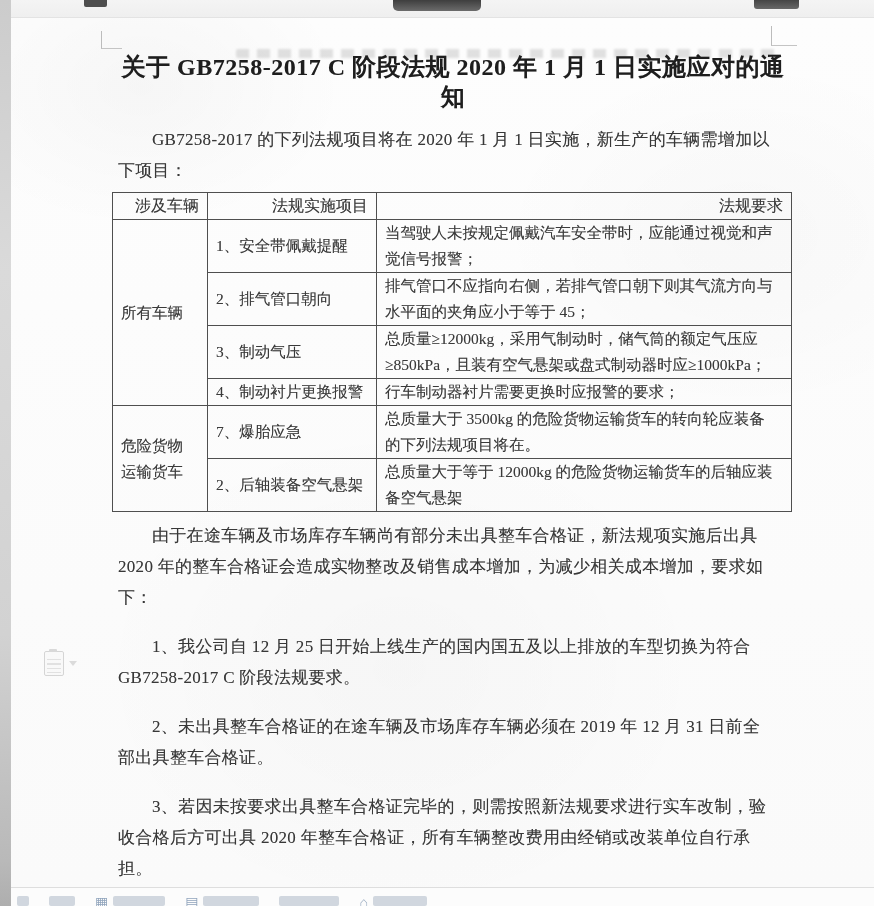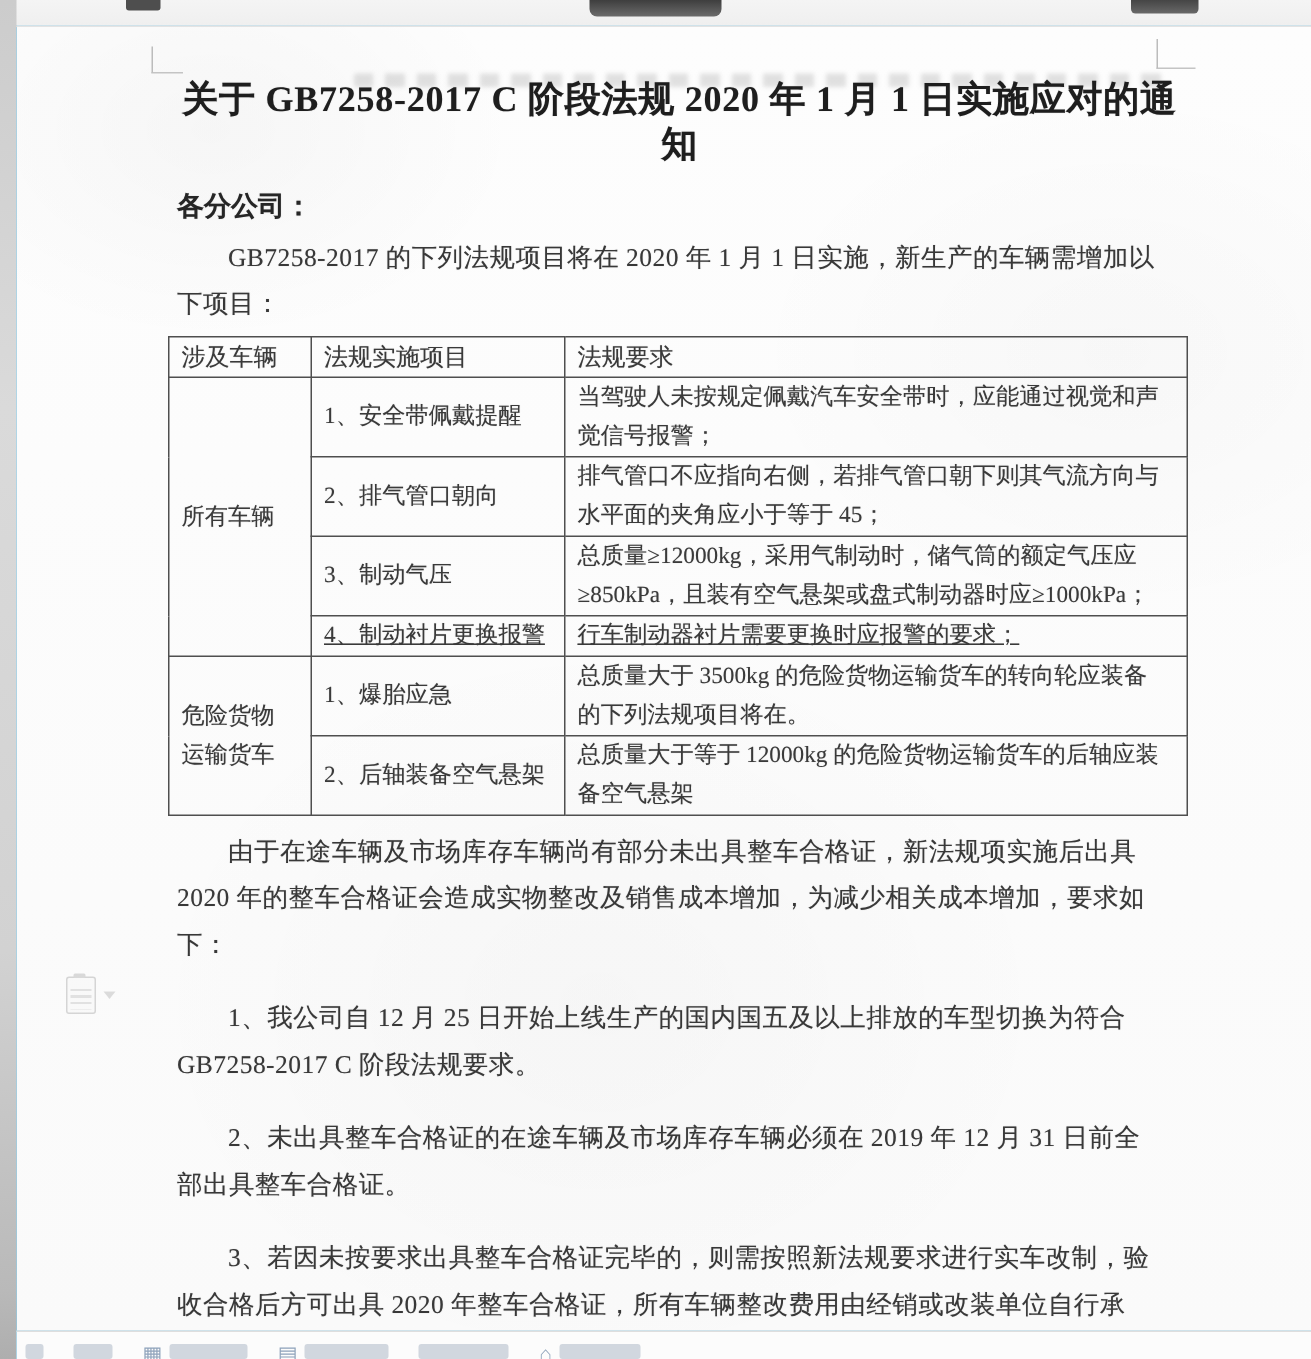--- a/index.html
+++ b/index.html
@@ -1,18 +1,18 @@
 <!DOCTYPE html>
 <html><head>
 <meta charset="utf-8">
 <style>
   html,body{margin:0;padding:0;background:#ffffff;}
   #screen{
     position:relative;width:874px;height:906px;overflow:hidden;
-    background:#0ea5e9;
+    background:#e5e5e5;
     font-family:"Liberation Serif","DejaVu Serif",serif;
   }
   
   .top-strip{position:absolute;left:0;top:0;width:874px;height:17px;
     background:linear-gradient(#f4f4f4,#efefef);border-bottom:1px solid #e3e3e3;}
   .left-strip{position:absolute;left:0;top:0;width:11px;height:906px;
     background:linear-gradient(180deg,#cccccc,#dadada 30%,#d2d2d2 70%,#b9b9b9 95%,#aeaeae);}
   .artifact{position:absolute;background:#4e4e4e;}
   .artifact-a{left:84px;top:0;width:23px;height:7px;border-radius:0 0 2px 2px;}
   .artifact-b{left:393px;top:0;width:88px;height:11px;border-radius:0 0 5px 5px;
@@ -37,25 +37,25 @@
   .doc-title{margin:0 0 12px 0;font-size:24px;line-height:30px;font-weight:bold;
     text-align:center;color:#1e1e1e;letter-spacing:.5px;}
   .salutation{font-size:18px;font-weight:bold;line-height:26px;margin:0 0 6px 0;color:#262626;}
   .para{font-size:17px;line-height:31px;margin:0;text-indent:2em;white-space:pre-line;
     letter-spacing:.3px;}
   .para+.para{margin-top:18px;}
   
   table.reg{border-collapse:collapse;width:680px;margin:6px 0 8px -6px;
     font-size:15.5px;color:#3a3a3a;}
   table.reg th,table.reg td{border:1.5px solid #4f4f4f;padding:0 8px;}
-  table.reg th{font-weight:normal;font-size:16px;text-align:left;height:26px;}
+  table.reg th{font-weight:normal;font-size:16px;text-align:right;height:26px;}
   td.vehicle{text-align:left;white-space:pre-line;line-height:26px;width:78px;}
   td.item{width:152px;line-height:24px;padding-left:9px;}
   td.req{line-height:26px;white-space:pre-line;padding-top:2px;padding-bottom:2px;}
-  tr.h45{height:45px;} tr.h48{height:48px;margin-left:22px;} tr.h47{height:47px;} tr.h24{height:24px;text-decoration:underline;} tr.h46{height:46px;padding-left:12px;}
+  tr.h45{height:45px;} tr.h48{height:48px;margin-left:22px;} tr.h47{height:47px;} tr.h24{height:24px;} tr.h46{height:46px;padding-left:12px;}
   
   .paste-widget{position:absolute;left:44px;top:649px;width:38px;height:28px;opacity:.5;}
   .clipboard{position:absolute;left:0;top:2px;width:18px;height:23px;border:1.5px solid #b0b0b0;
     border-radius:2px;background:#f8f8f8;}
   .clipboard::before{content:"";position:absolute;left:4px;top:-3px;width:8px;height:3px;
     background:#b8b8b8;border-radius:1px;}
   .clipboard::after{content:"";position:absolute;left:2px;top:4px;right:2px;bottom:2px;
     background:repeating-linear-gradient(rgba(0,0,0,0) 0 3px,#c9c9c9 3px 4.5px);}
   .paste-arrow{position:absolute;left:25px;top:12px;width:0;height:0;
     border-left:4px solid transparent;border-right:4px solid transparent;
@@ -80,21 +80,20 @@
   <div class="left-strip"></div>
   <div class="artifact artifact-a"></div>
   <div class="artifact artifact-b"></div>
   <div class="artifact artifact-c"></div>
   <div class="crop-mark crop-tl"></div>
   <div class="crop-mark crop-tr"></div>
   <div class="ghost-text"></div>
 
   <div class="content">
     <h1 class="doc-title">关于 GB7258-2017 C 阶段法规 2020 年 1 月 1 日实施应对的通知</h1>
-    <div class="salutation">各分公司：</div>
     <p class="para">GB7258-2017 的下列法规项目将在 2020 年 1 月 1 日实施，新生产的车辆需增加以
 下项目：</p>
 
     <table class="reg">
       <thead>
         <tr>
           <th>涉及车辆</th>
           <th>法规实施项目</th>
           <th>法规要求</th>
         </tr>
@@ -116,21 +115,21 @@
           <td class="req">总质量≥12000kg，采用气制动时，储气筒的额定气压应
 ≥850kPa，且装有空气悬架或盘式制动器时应≥1000kPa；</td>
         </tr>
         <tr class="h24">
           <td class="item">4、制动衬片更换报警</td>
           <td class="req">行车制动器衬片需要更换时应报警的要求；</td>
         </tr>
         <tr class="h47">
           <td class="vehicle" rowspan="2">危险货物
 运输货车</td>
-          <td class="item">1、爆胎应急</td>
+          <td class="item">7、爆胎应急</td>
           <td class="req">总质量大于 3500kg 的危险货物运输货车的转向轮应装备
 的下列法规项目将在。</td>
         </tr>
         <tr class="h46">
           <td class="item">2、后轴装备空气悬架</td>
           <td class="req">总质量大于等于 12000kg 的危险货物运输货车的后轴应装
 备空气悬架</td>
         </tr>
       </tbody>
     </table>

